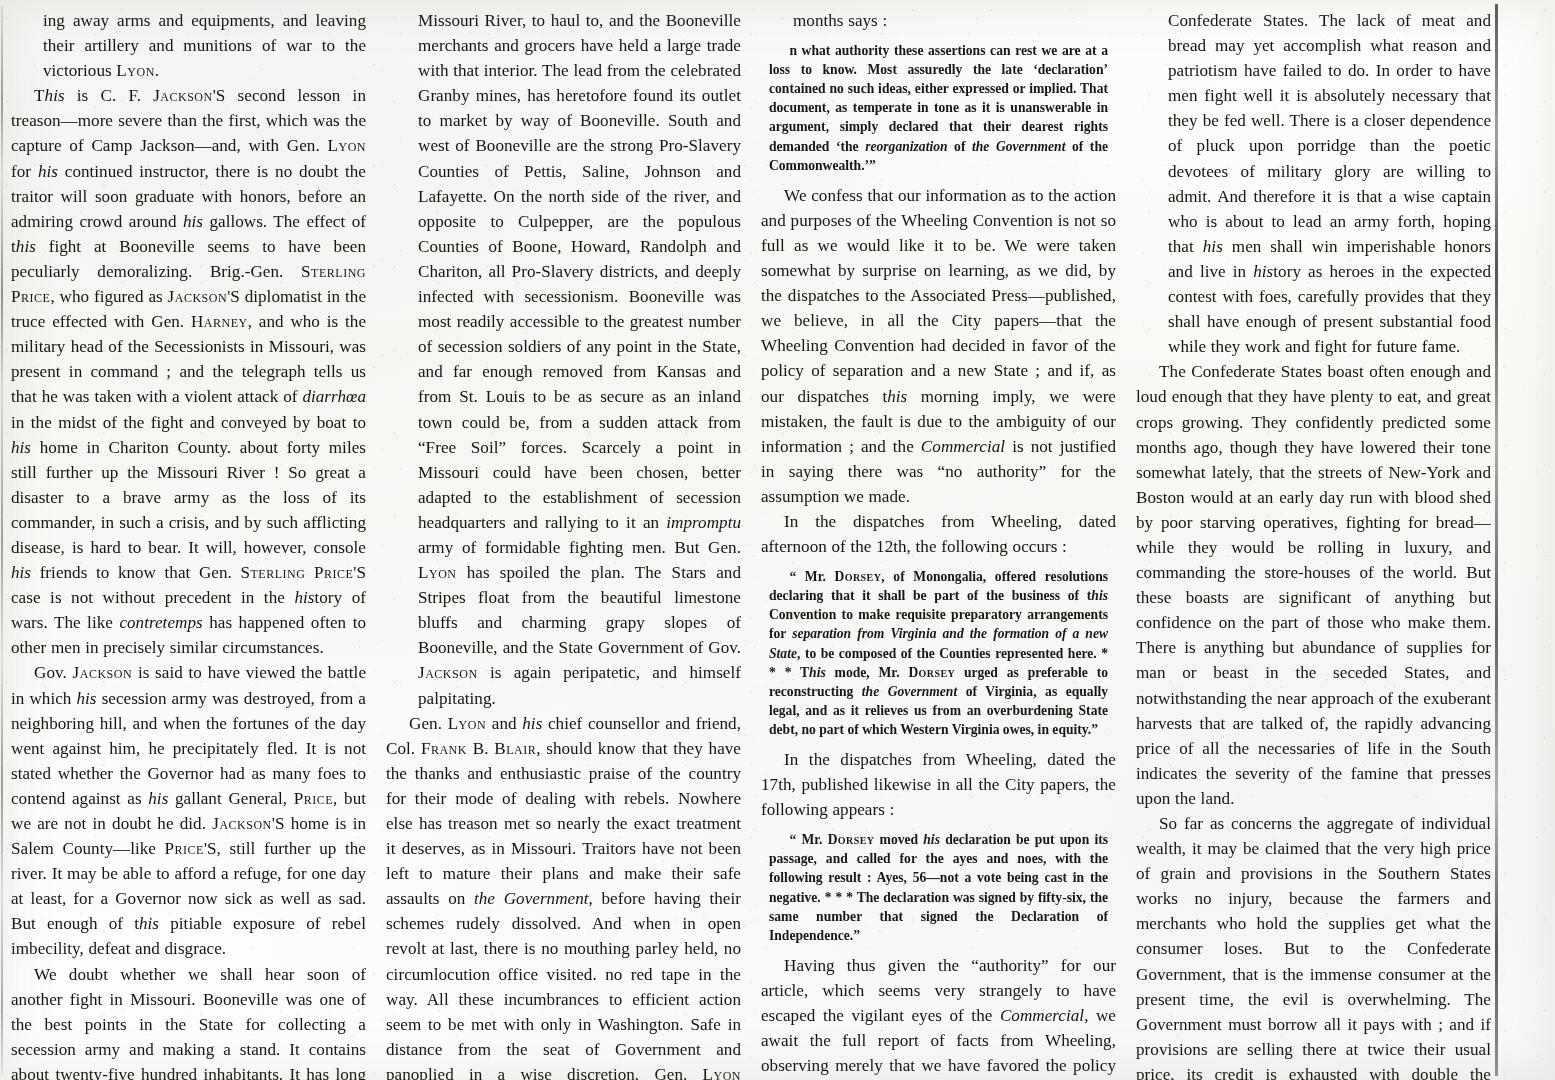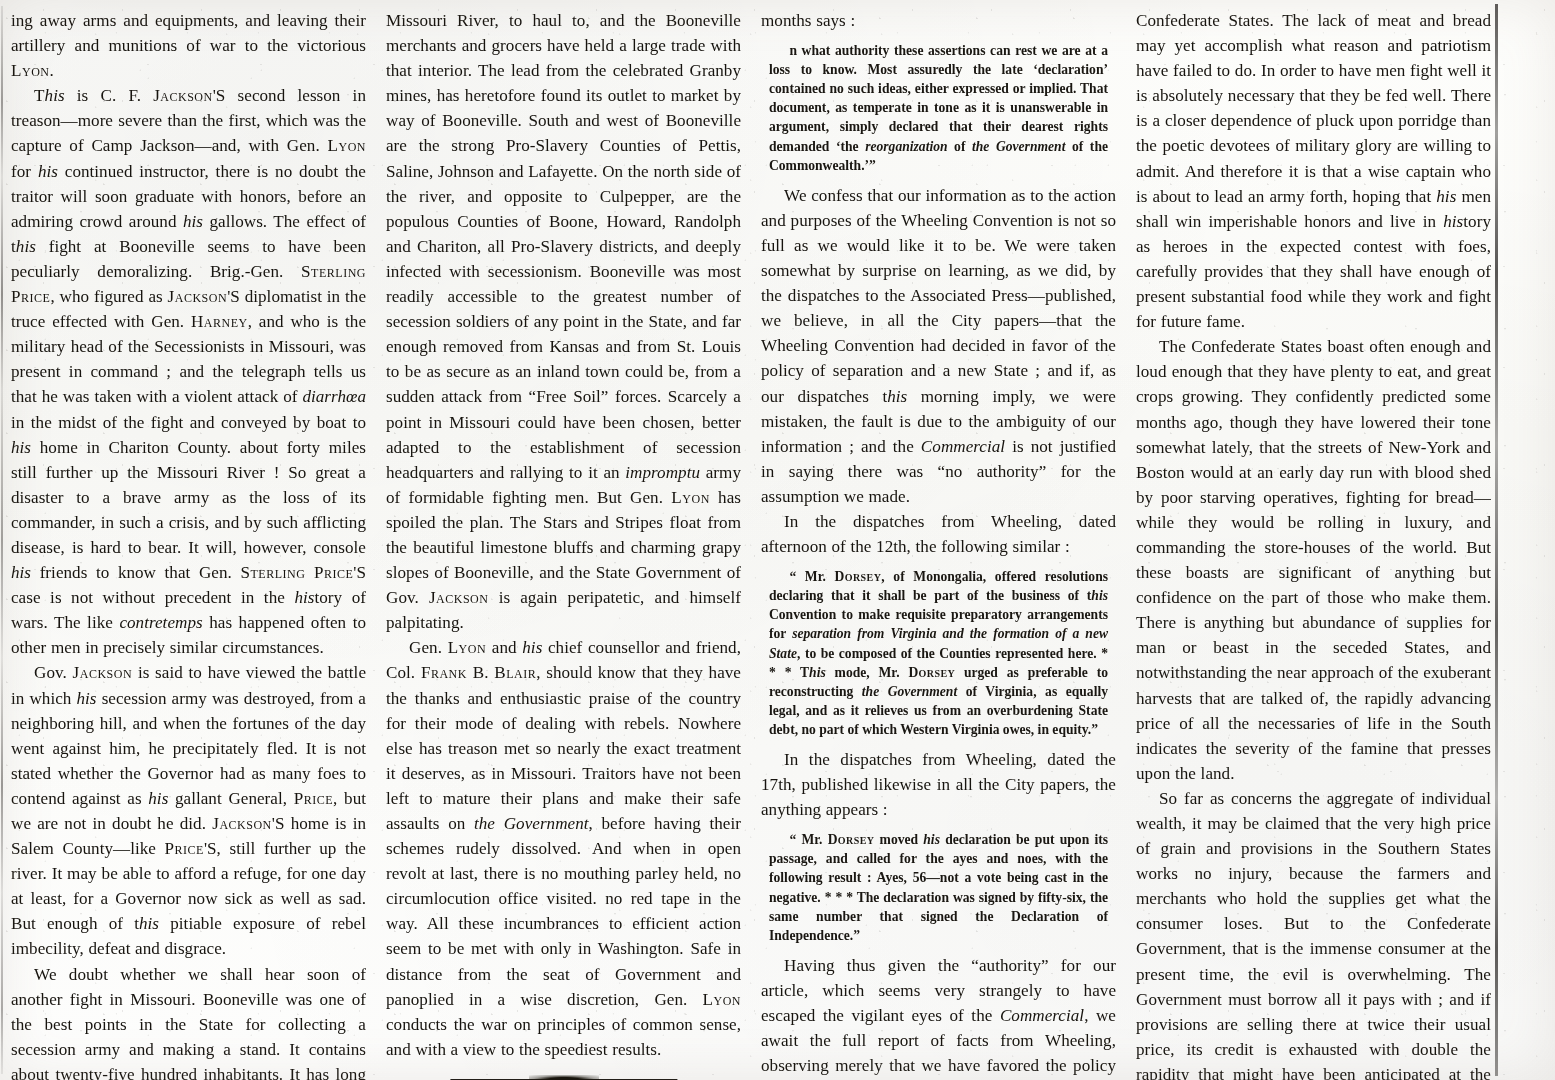--- a/index.html
+++ b/index.html
@@ -99,21 +99,21 @@
     margin:0;
     font-size:17.1px;
     line-height:25.1px;
     text-align:justify;
     text-indent:1.35em;
     color:#17140f;
     word-spacing:.02em;
     letter-spacing:.002em;
     -webkit-font-smoothing:none;
   }
-  p.body.cont{ text-indent:0; }
+  p.body.cont{ text-indent:0;margin-left:32px; }
 
   p.fine{
     margin:8px;
     font-size:13.6px;
     line-height:19.1px;
     text-align:justify;
     text-indent:1.5em;
     color:#1a1712;
     font-weight:600;
   }
@@ -161,23 +161,23 @@
         <div class="bar"></div>
         <div class="dia"></div>
       </div>
 
     </div>
 
     <div class="col">
       <p class="body cont">months says :</p>
       <p class="fine">n what authority these assertions can rest we are at a loss to know. Most assuredly the late ‘declaration’ contained no such ideas, either expressed or implied. That document, as temperate in tone as it is unanswerable in argument, simply declared that their dearest rights demanded ‘the <em>reorganization</em> of <em>the Government</em> of the Commonwealth.’”</p>
       <p class="body">We confess that our information as to the action and purposes of the Wheeling Convention is not so full as we would like it to be. We were taken somewhat by surprise on learning, as we did, by the dispatches to the Associated Press—published, we believe, in all the City papers—that the Wheeling Convention had decided in favor of the policy of separation and a new State ; and if, as our dispatches t<em>his</em> morning imply, we were mistaken, the fault is due to the ambiguity of our information ; and the <em>Commercial</em> is not justified in saying there was “no authority” for the assumption we made.</p>
-      <p class="body">In the dispatches from Wheeling, dated afternoon of the 12th, the following similar :</p>
+      <p class="body">In the dispatches from Wheeling, dated afternoon of the 12th, the following occurs :</p>
       <p class="fine">“ Mr. <span class="sc">Dorsey</span>, of Monongalia, offered resolutions declaring that it shall be part of the business of t<em>his</em> Convention to make requisite preparatory arrangements for <em>separation from Virginia and the formation</em> <em>of a new State</em>, to be composed of the Counties represented here. * * * T<em>his</em> mode, Mr. <span class="sc">Dorsey</span> urged as preferable to reconstructing <em>the Government</em> of Virginia, as equally legal, and as it relieves us from an overburdening State debt, no part of which Western Virginia owes, in equity.”</p>
-      <p class="body">In the dispatches from Wheeling, dated the 17th, published likewise in all the City papers, the anything appears :</p>
+      <p class="body">In the dispatches from Wheeling, dated the 17th, published likewise in all the City papers, the following appears :</p>
       <p class="fine">“ Mr. <span class="sc">Dorsey</span> moved <em>his</em> declaration be put upon its passage, and called for the ayes and noes, with the following result : Ayes, 56—not a vote being cast in the negative. * * * The declaration was signed by fifty-six, the same number that signed the Declaration of Independence.”</p>
       <p class="body">Having thus given the “authority” for our article, which seems very strangely to have escaped the vigilant eyes of the <em>Commercial</em>, we await the full report of facts from Wheeling, observing merely that we have favored the policy of a <em>reorganization</em> of the State Government of Virginia instead of a separation from it, and having inferred that the latter had been determined on, we simply desired to give the best reasons urged in its justification.</p>
 
     </div>
 
     <div class="col">
       <p class="body cont">Confederate States. The lack of meat and bread may yet accomplish what reason and patriotism have failed to do. In order to have men fight well it is absolutely necessary that they be fed well. There is a closer dependence of pluck upon porridge than the poetic devotees of military glory are willing to admit. And therefore it is that a wise captain who is about to lead an army forth, hoping that <em>his</em> men shall win imperishable honors and live in <em>his</em>tory as heroes in the expected contest with foes, carefully provides that they shall have enough of present substantial food while they work and fight for future fame.</p>
       <p class="body">The Confederate States boast often enough and loud enough that they have plenty to eat, and great crops growing. They confidently predicted some months ago, though they have lowered their tone somewhat lately, that the streets of New-York and Boston would at an early day run with blood shed by poor starving operatives, fighting for bread—while they would be rolling in luxury, and commanding the store-houses of the world. But these boasts are significant of anything but confidence on the part of those who make them. There is anything but abundance of supplies for man or beast in the seceded States, and notwithstanding the near approach of the exuberant harvests that are talked of, the rapidly advancing price of all the necessaries of life in the South indicates the severity of the famine that presses upon the land.</p>
       <p class="body">So far as concerns the aggregate of individual wealth, it may be claimed that the very high price of grain and provisions in the Southern States works no injury, because the farmers and merchants who hold the supplies get what the consumer loses. But to the Confederate Government, that is the immense consumer at the present time, the evil is overwhelming. The Government must borrow all it pays with ; and if provisions are selling there at twice their usual price, its credit is exhausted with double the rapidity that might have been anticipated at the start ; and the certain doom of bankruptcy and ruin is met at the very threshhold of existence.</p>
 

